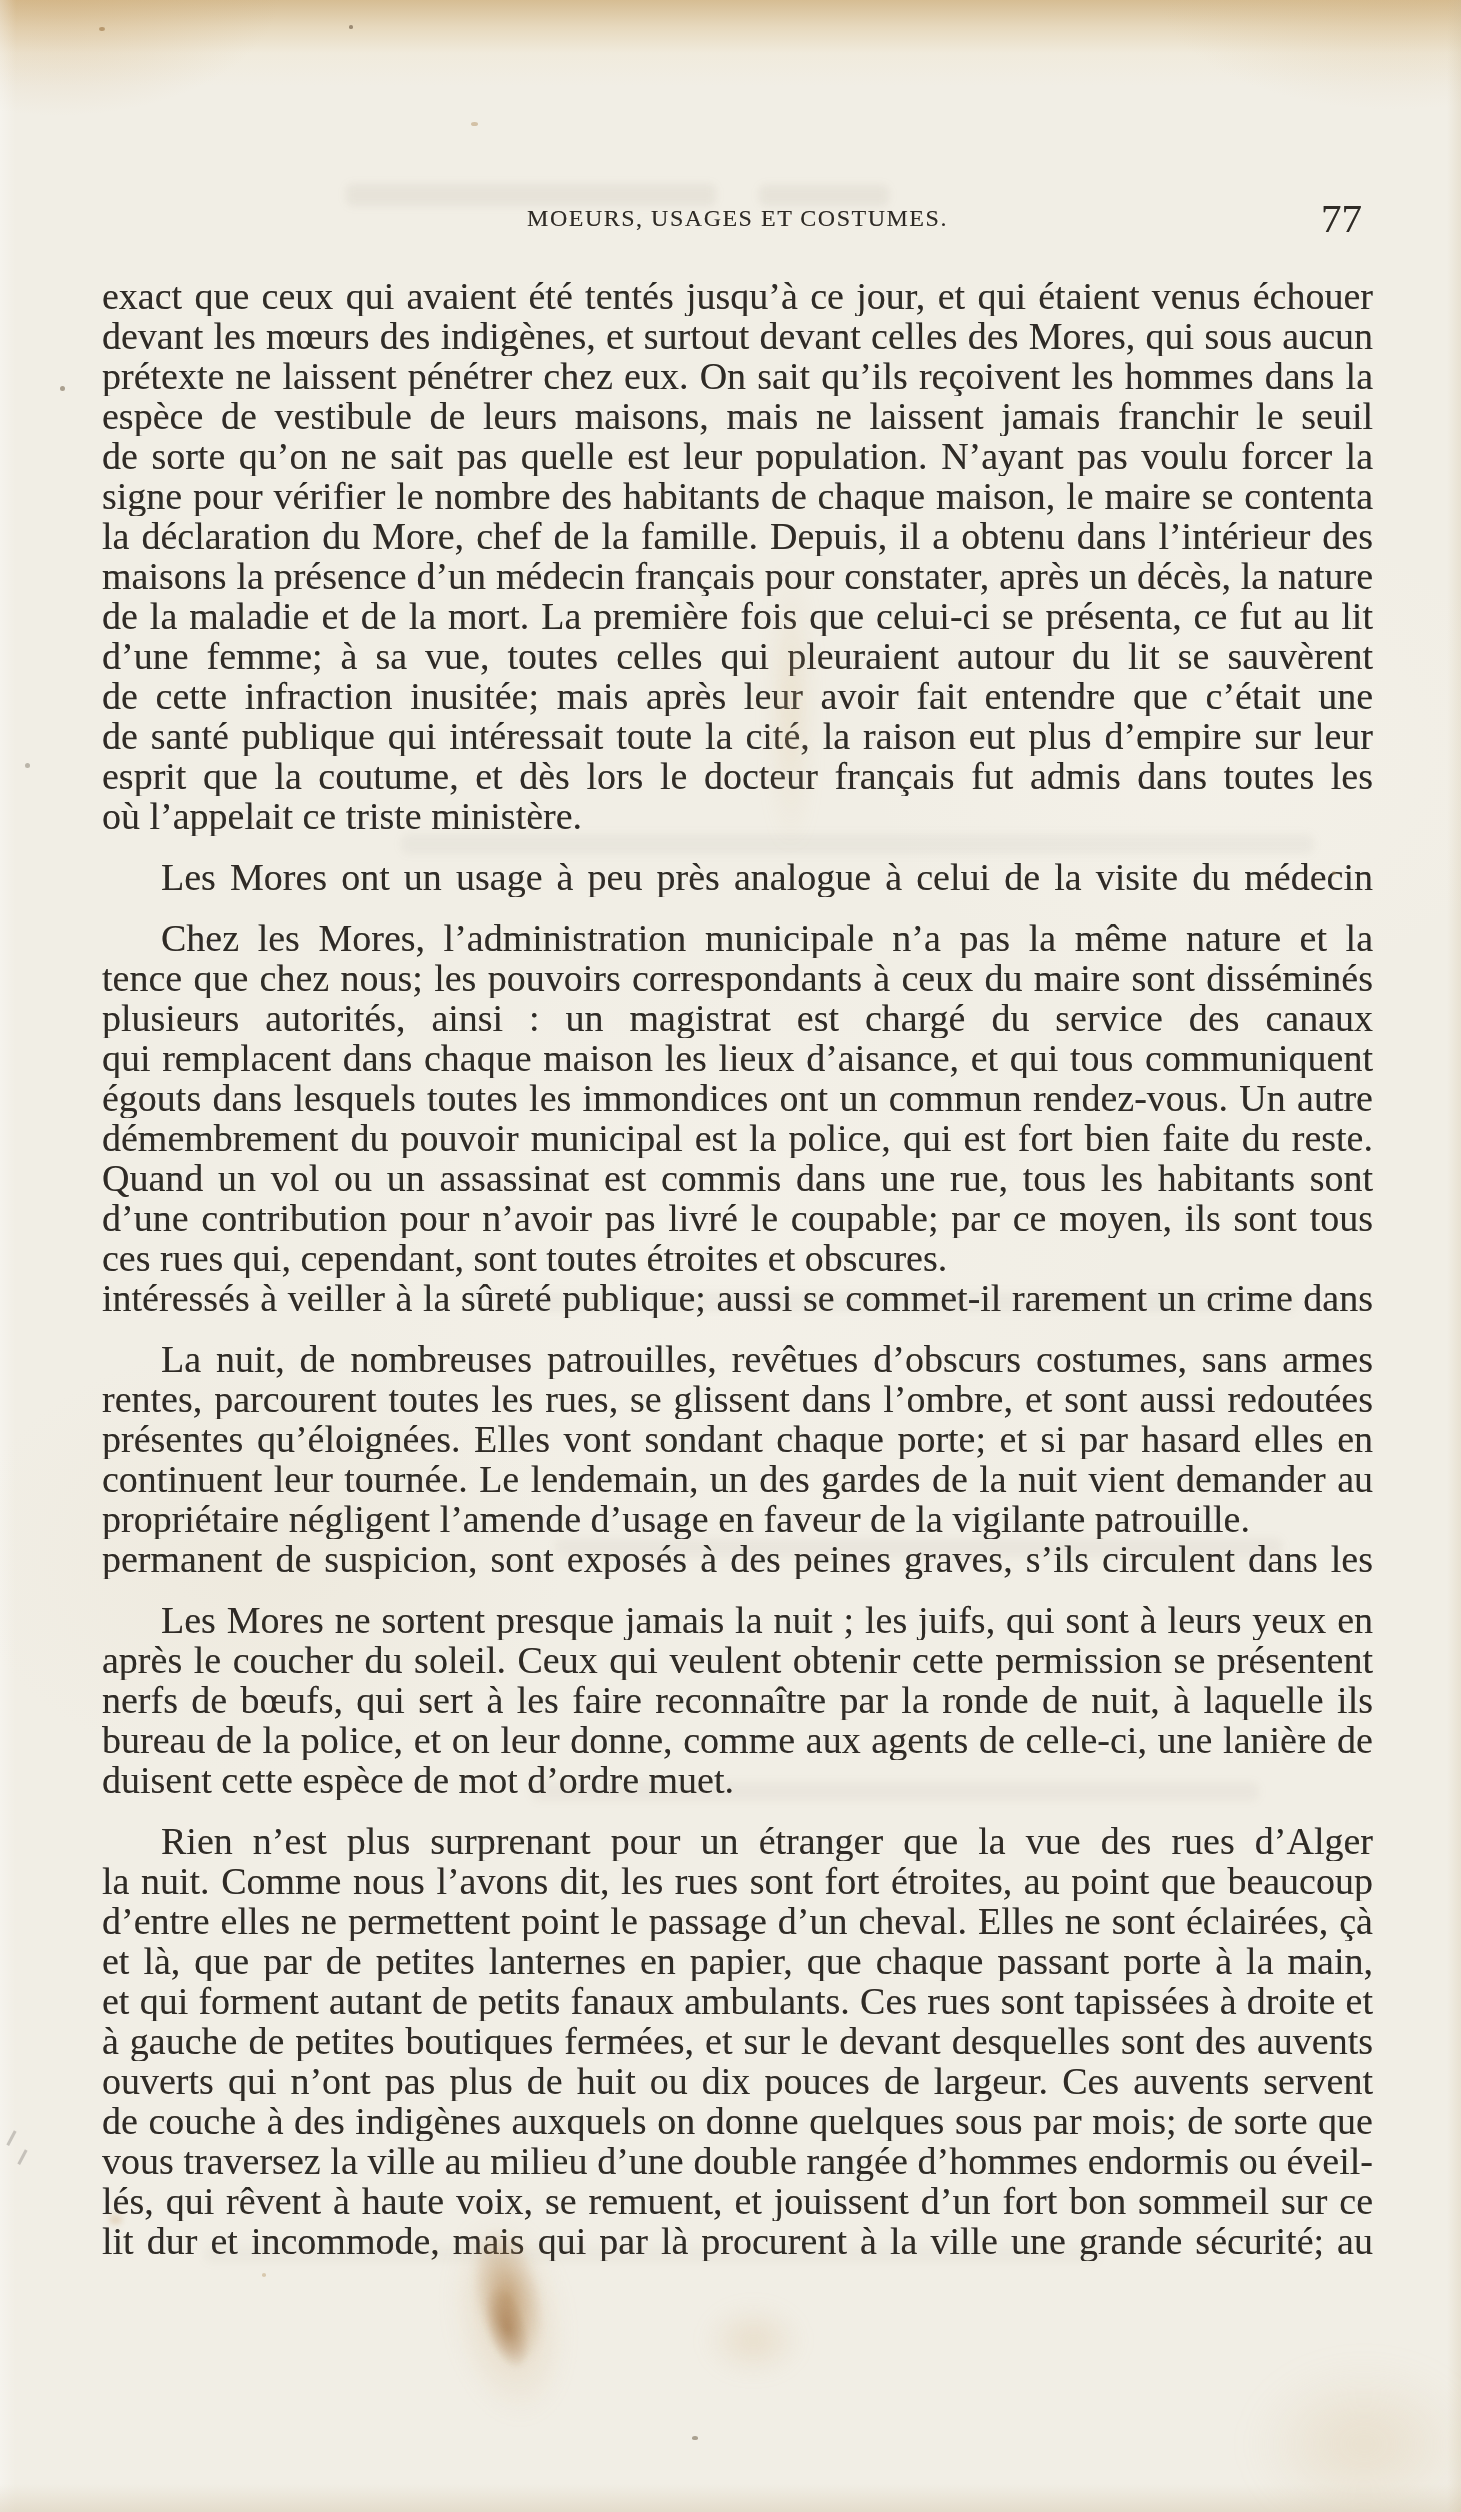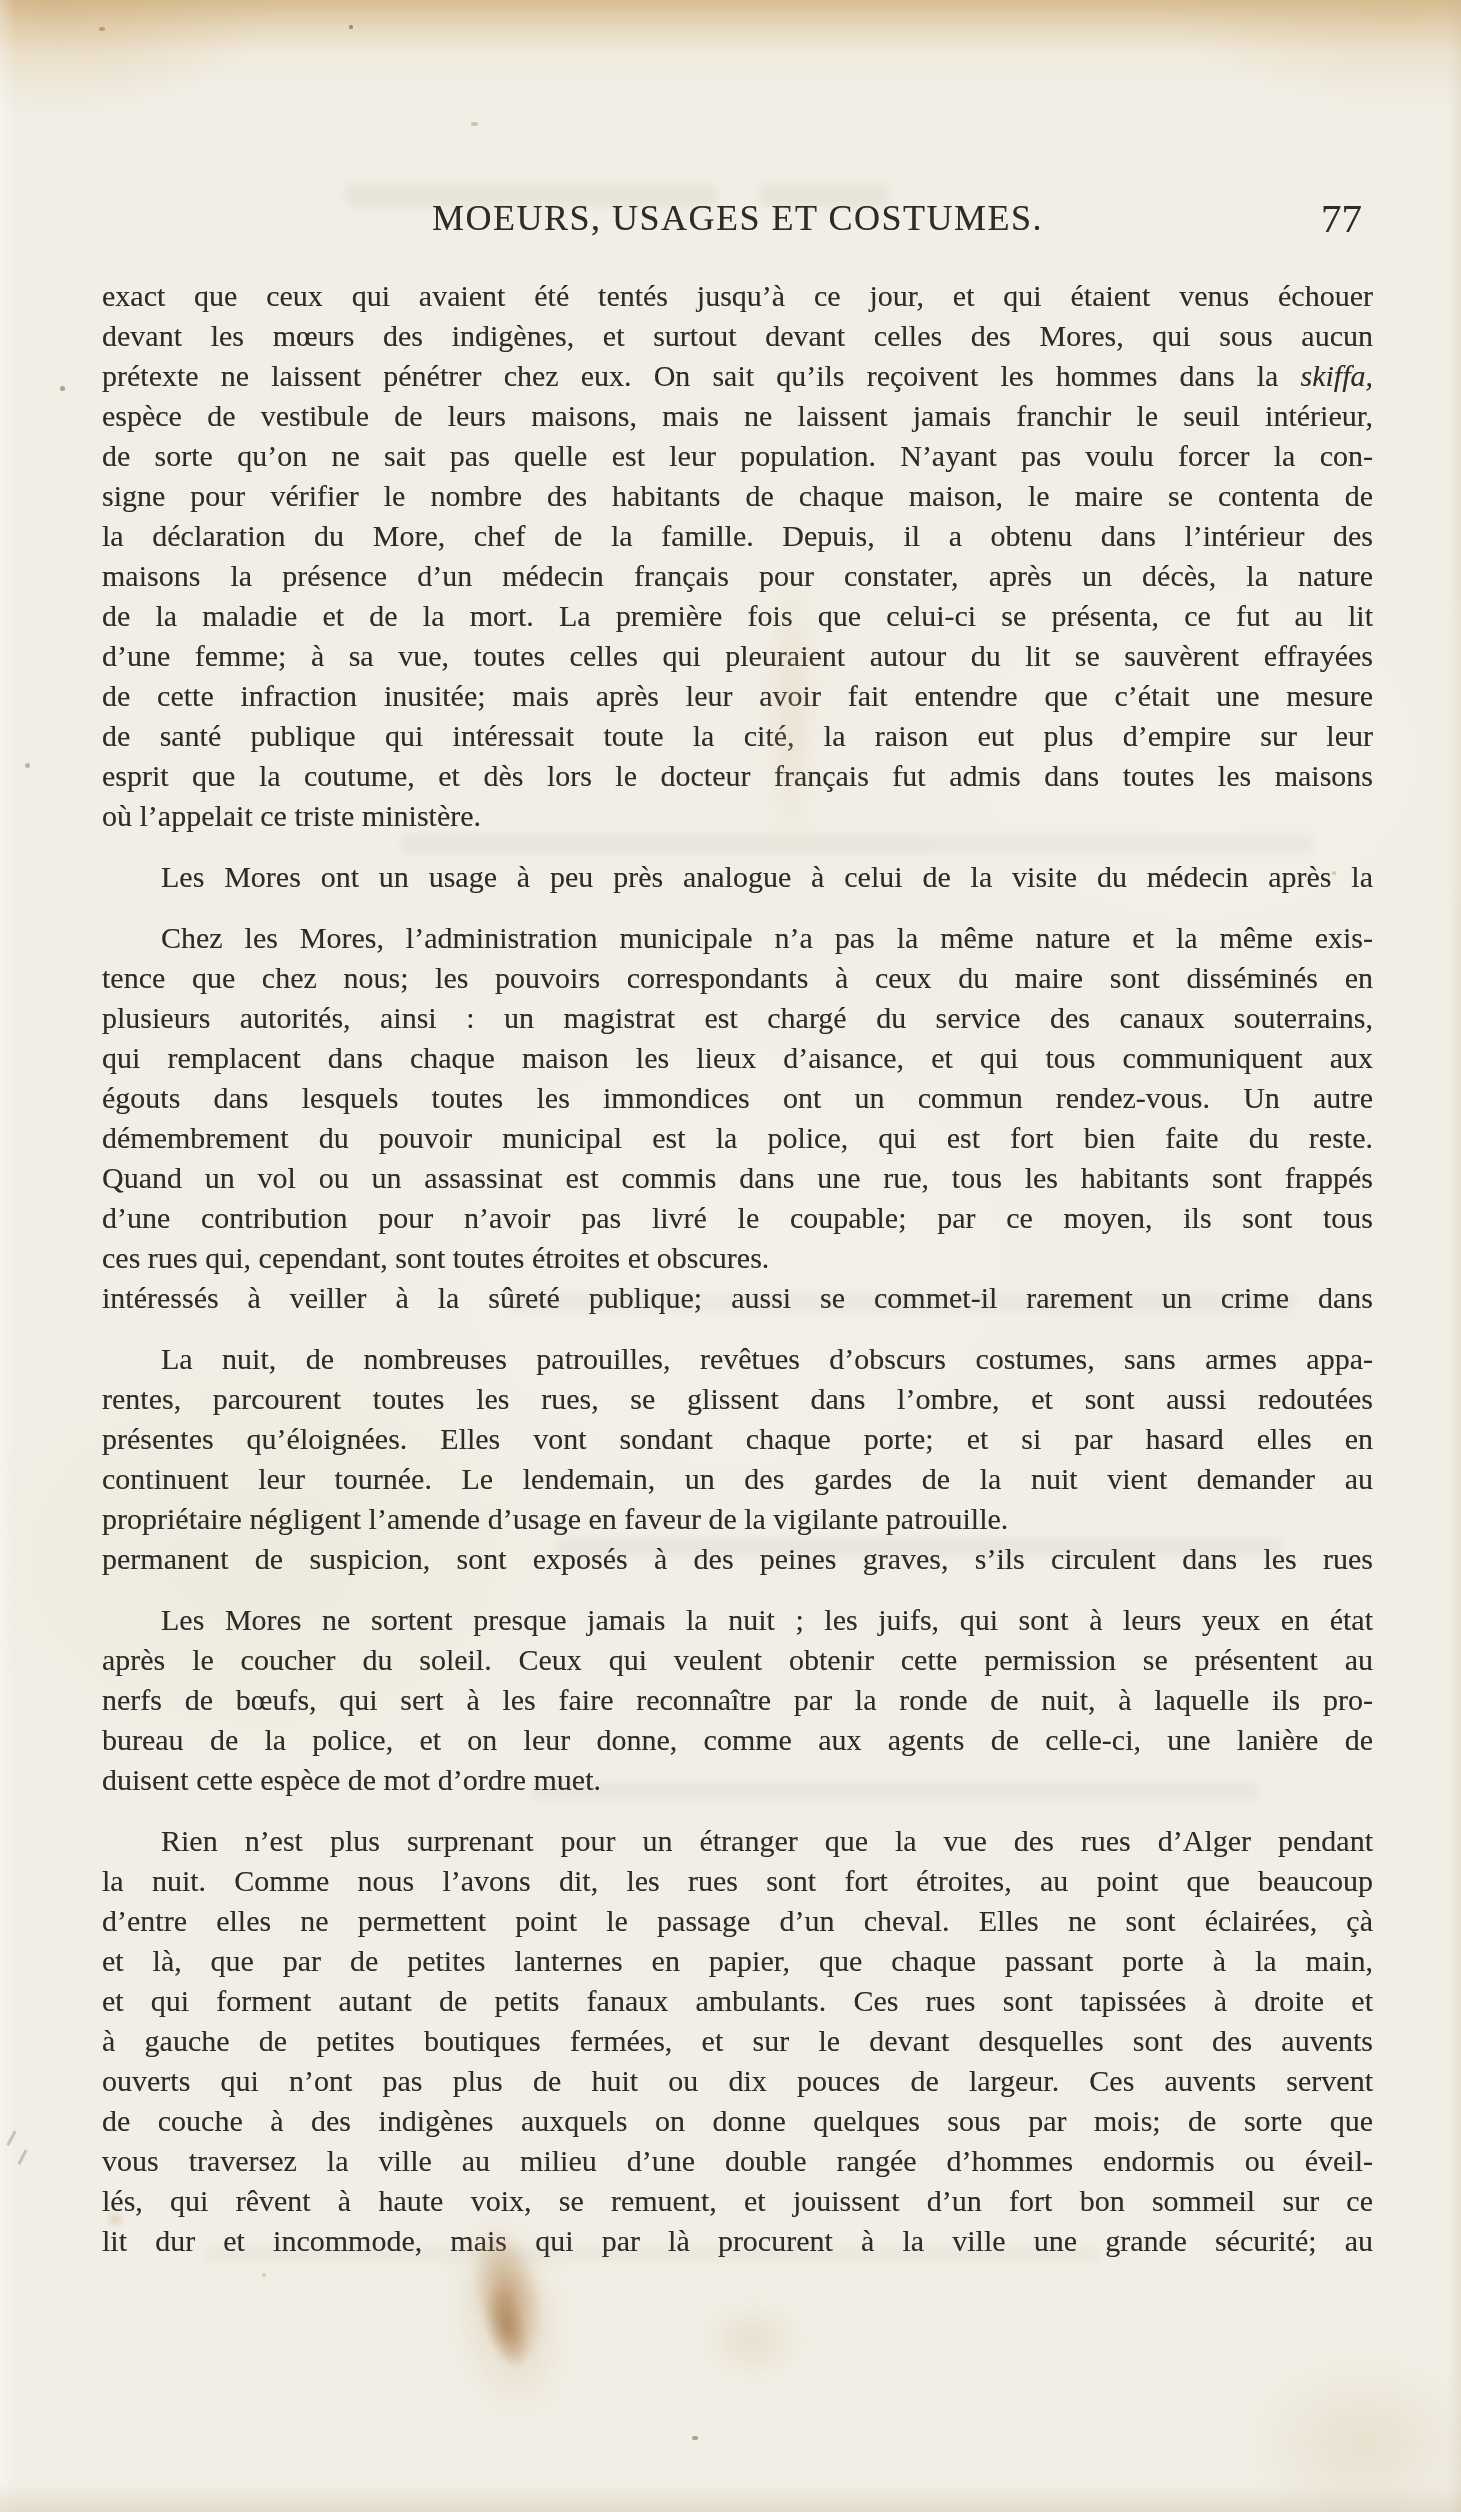--- a/index.html
+++ b/index.html
@@ -32,34 +32,34 @@
   .mottle{position:absolute;left:0;top:0;right:0;bottom:0;pointer-events:none;
     background:
       radial-gradient(ellipse 432px 309px at 18% 62%,rgba(226,216,192,.20),rgba(226,216,192,0) 70%),
       radial-gradient(ellipse 494px 370px at 82% 30%,rgba(247,244,236,.45),rgba(247,244,236,0) 70%),
       radial-gradient(ellipse 555px 432px at 50% 50%,rgba(249,246,239,.35),rgba(249,246,239,0) 75%);}
 
   
   #header-row{position:absolute;left:102px;top:201px;width:1271px;height:37px;}
   #running-title{
     display:block;text-align:center;
-    font-size:36px;line-height:35px;letter-spacing:1.5px;
+    font-size:24px;line-height:35px;letter-spacing:1.5px;
     color:var(--ink,#2f2b26);
     text-shadow:0 0 0.6px rgba(47,43,38,.45);
   }
   #page-number{
     position:absolute;right:11px;top:0;
     font-size:41px;line-height:35px;color:var(--ink,#2f2b26);
     text-shadow:0 0 0.6px rgba(47,43,38,.45);
   }
 
   
   #text-block{
     position:absolute;left:102px;top:276px;width:1271px;
-    font-size:30px;color:var(--ink,#2f2b26);
+    font-size:38px;color:var(--ink,#2f2b26);
     text-shadow:0 0 0.6px rgba(47,43,38,.40);
   }
   .line{
     height:40px;line-height:40px;
     text-align:justify;text-align-last:justify;
     overflow:hidden;white-space:normal;
   }
   .line.parend{text-align-last:left;}
   .line.indent{text-indent:59px;margin-top:21px;}
   .it{font-style:italic;}

